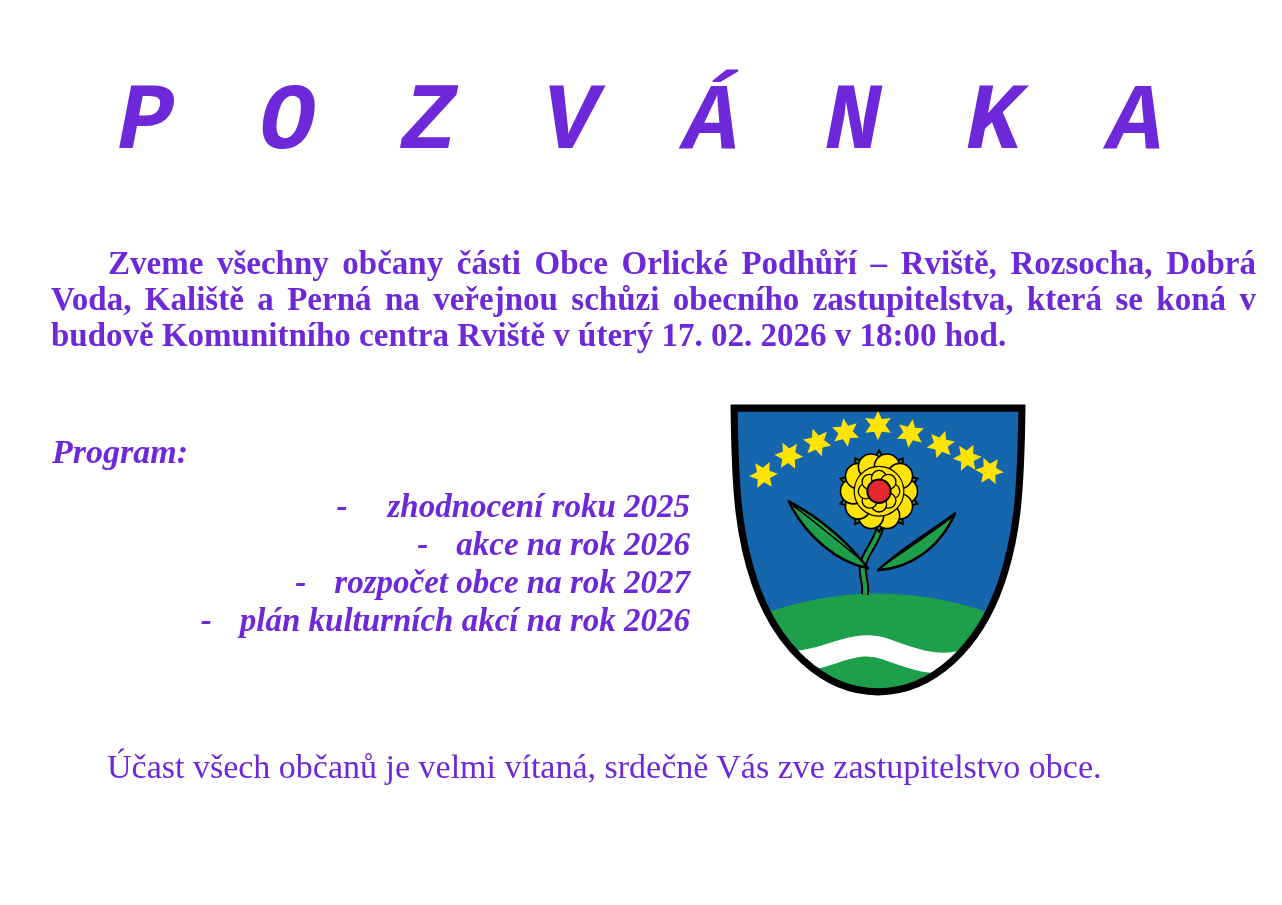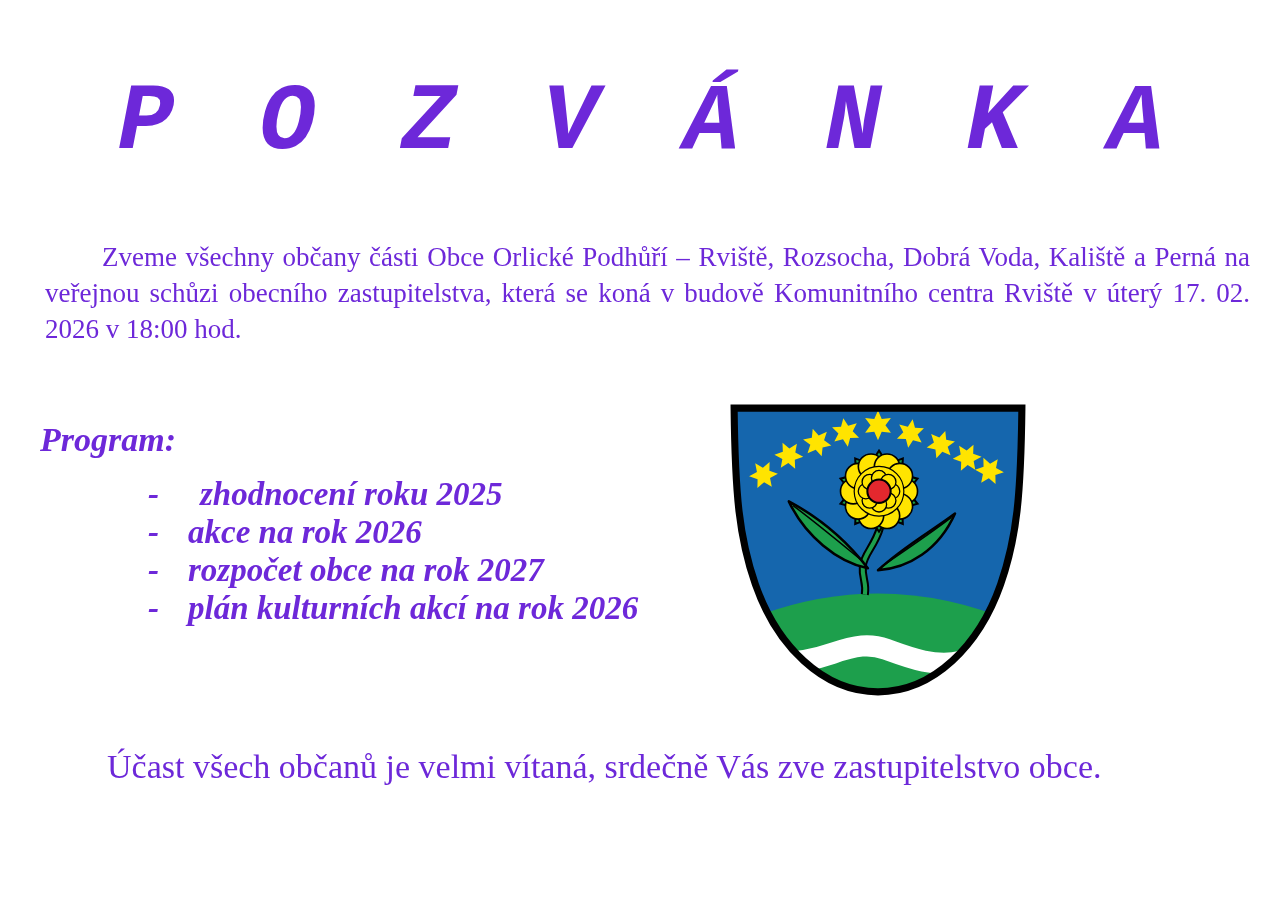--- a/index.html
+++ b/index.html
@@ -21,46 +21,47 @@
     font-style:italic;
     font-size:94px;
     line-height:1.1;
     letter-spacing:85px;
     padding-left:85px; 
     white-space:nowrap;
   }
   .intro{
     position:absolute;
     top:227px;left:33px;width:1205px;
-    margin:12px;
-    font-size:27px;
+    margin:18px;
+    font-size:33px;
     line-height:36px;
-    font-weight:normal;
+    font-weight:bold;
     text-align:justify;
     text-indent:57px;
   }
   .program{
     position:absolute;
     top:421px;left:40px;width:650px;
   }
   .program-heading{
     font-size:34px;
     line-height:38px;
     font-weight:bold;
     font-style:italic;
-    margin:0;
+    margin:12px;
   }
   .program-list{
     list-style:none;
     margin:16px 0 0 0;
     padding:0 0 0 108px;
     font-size:33px;
     line-height:38px;
     font-weight:bold;
     font-style:italic;
+    text-align:right;
   }
   .program-list li{white-space:nowrap;}
   .program-list .dash{display:inline-block;min-width:12px;margin-right:28px;}
   .program-list li:first-child .item-text{margin-left:12px;}
   .closing{
     position:absolute;
     top:736px;left:96px;
     margin:11px;
     font-size:34px;
     line-height:40px;

